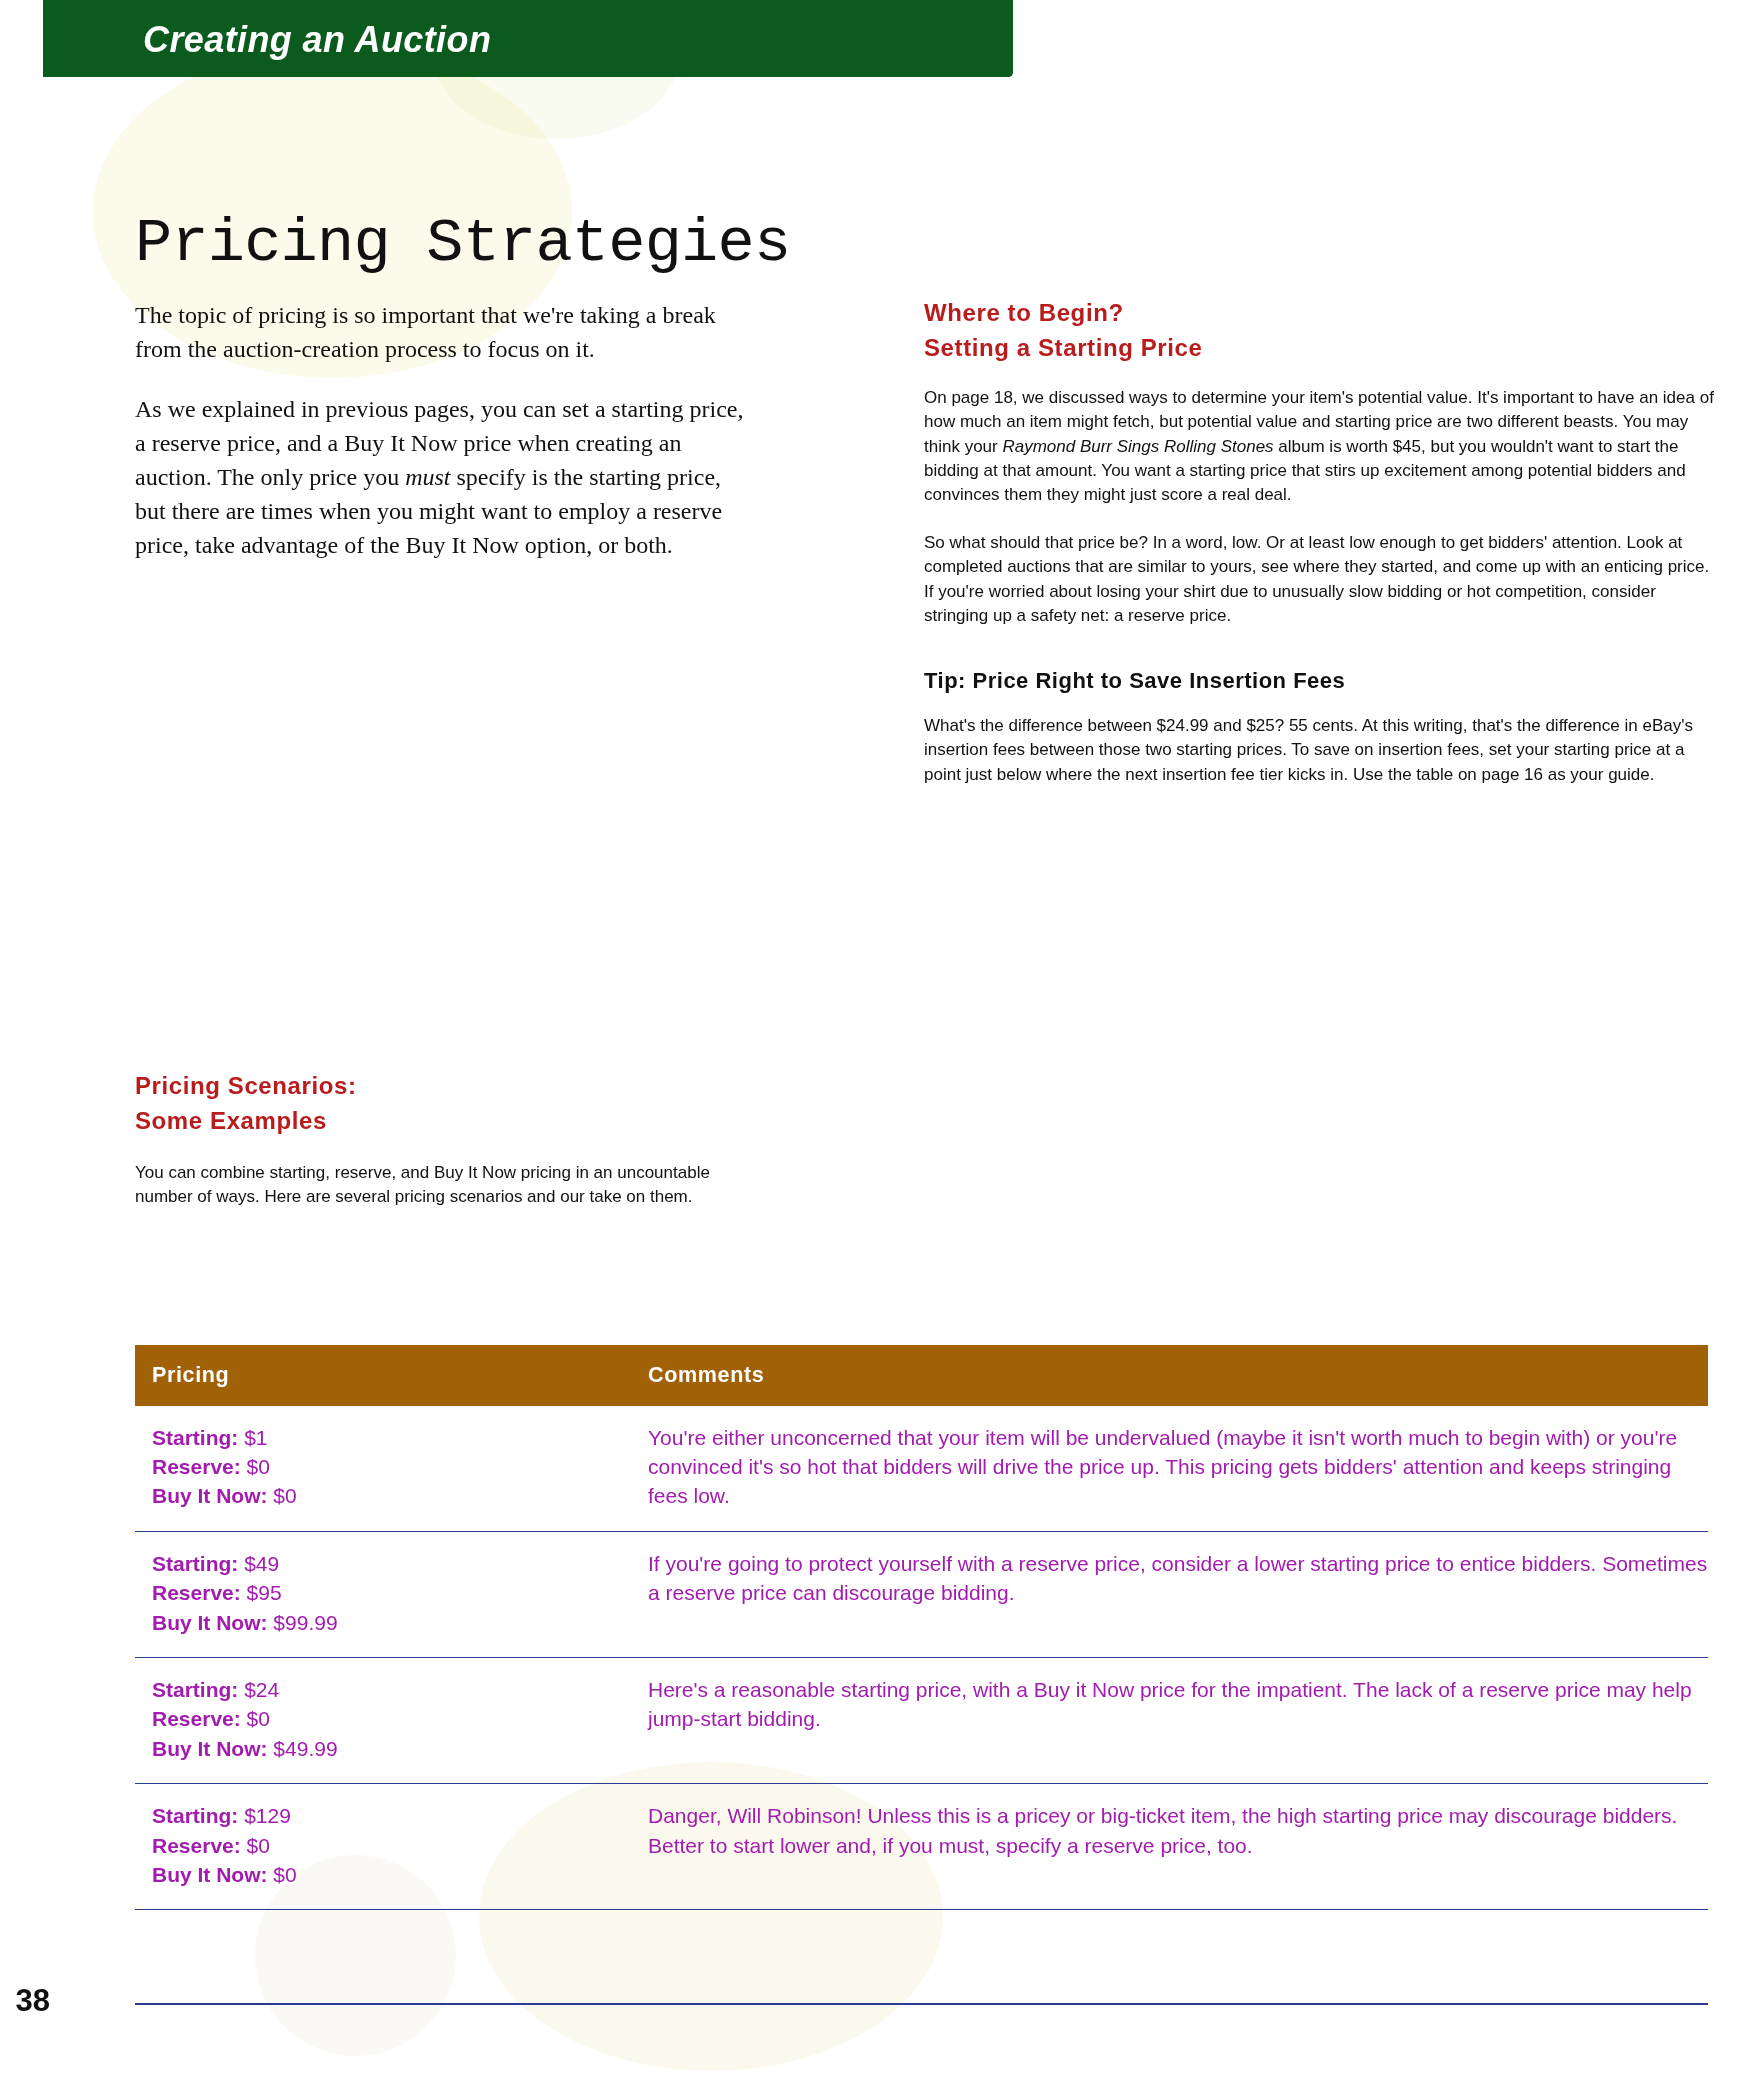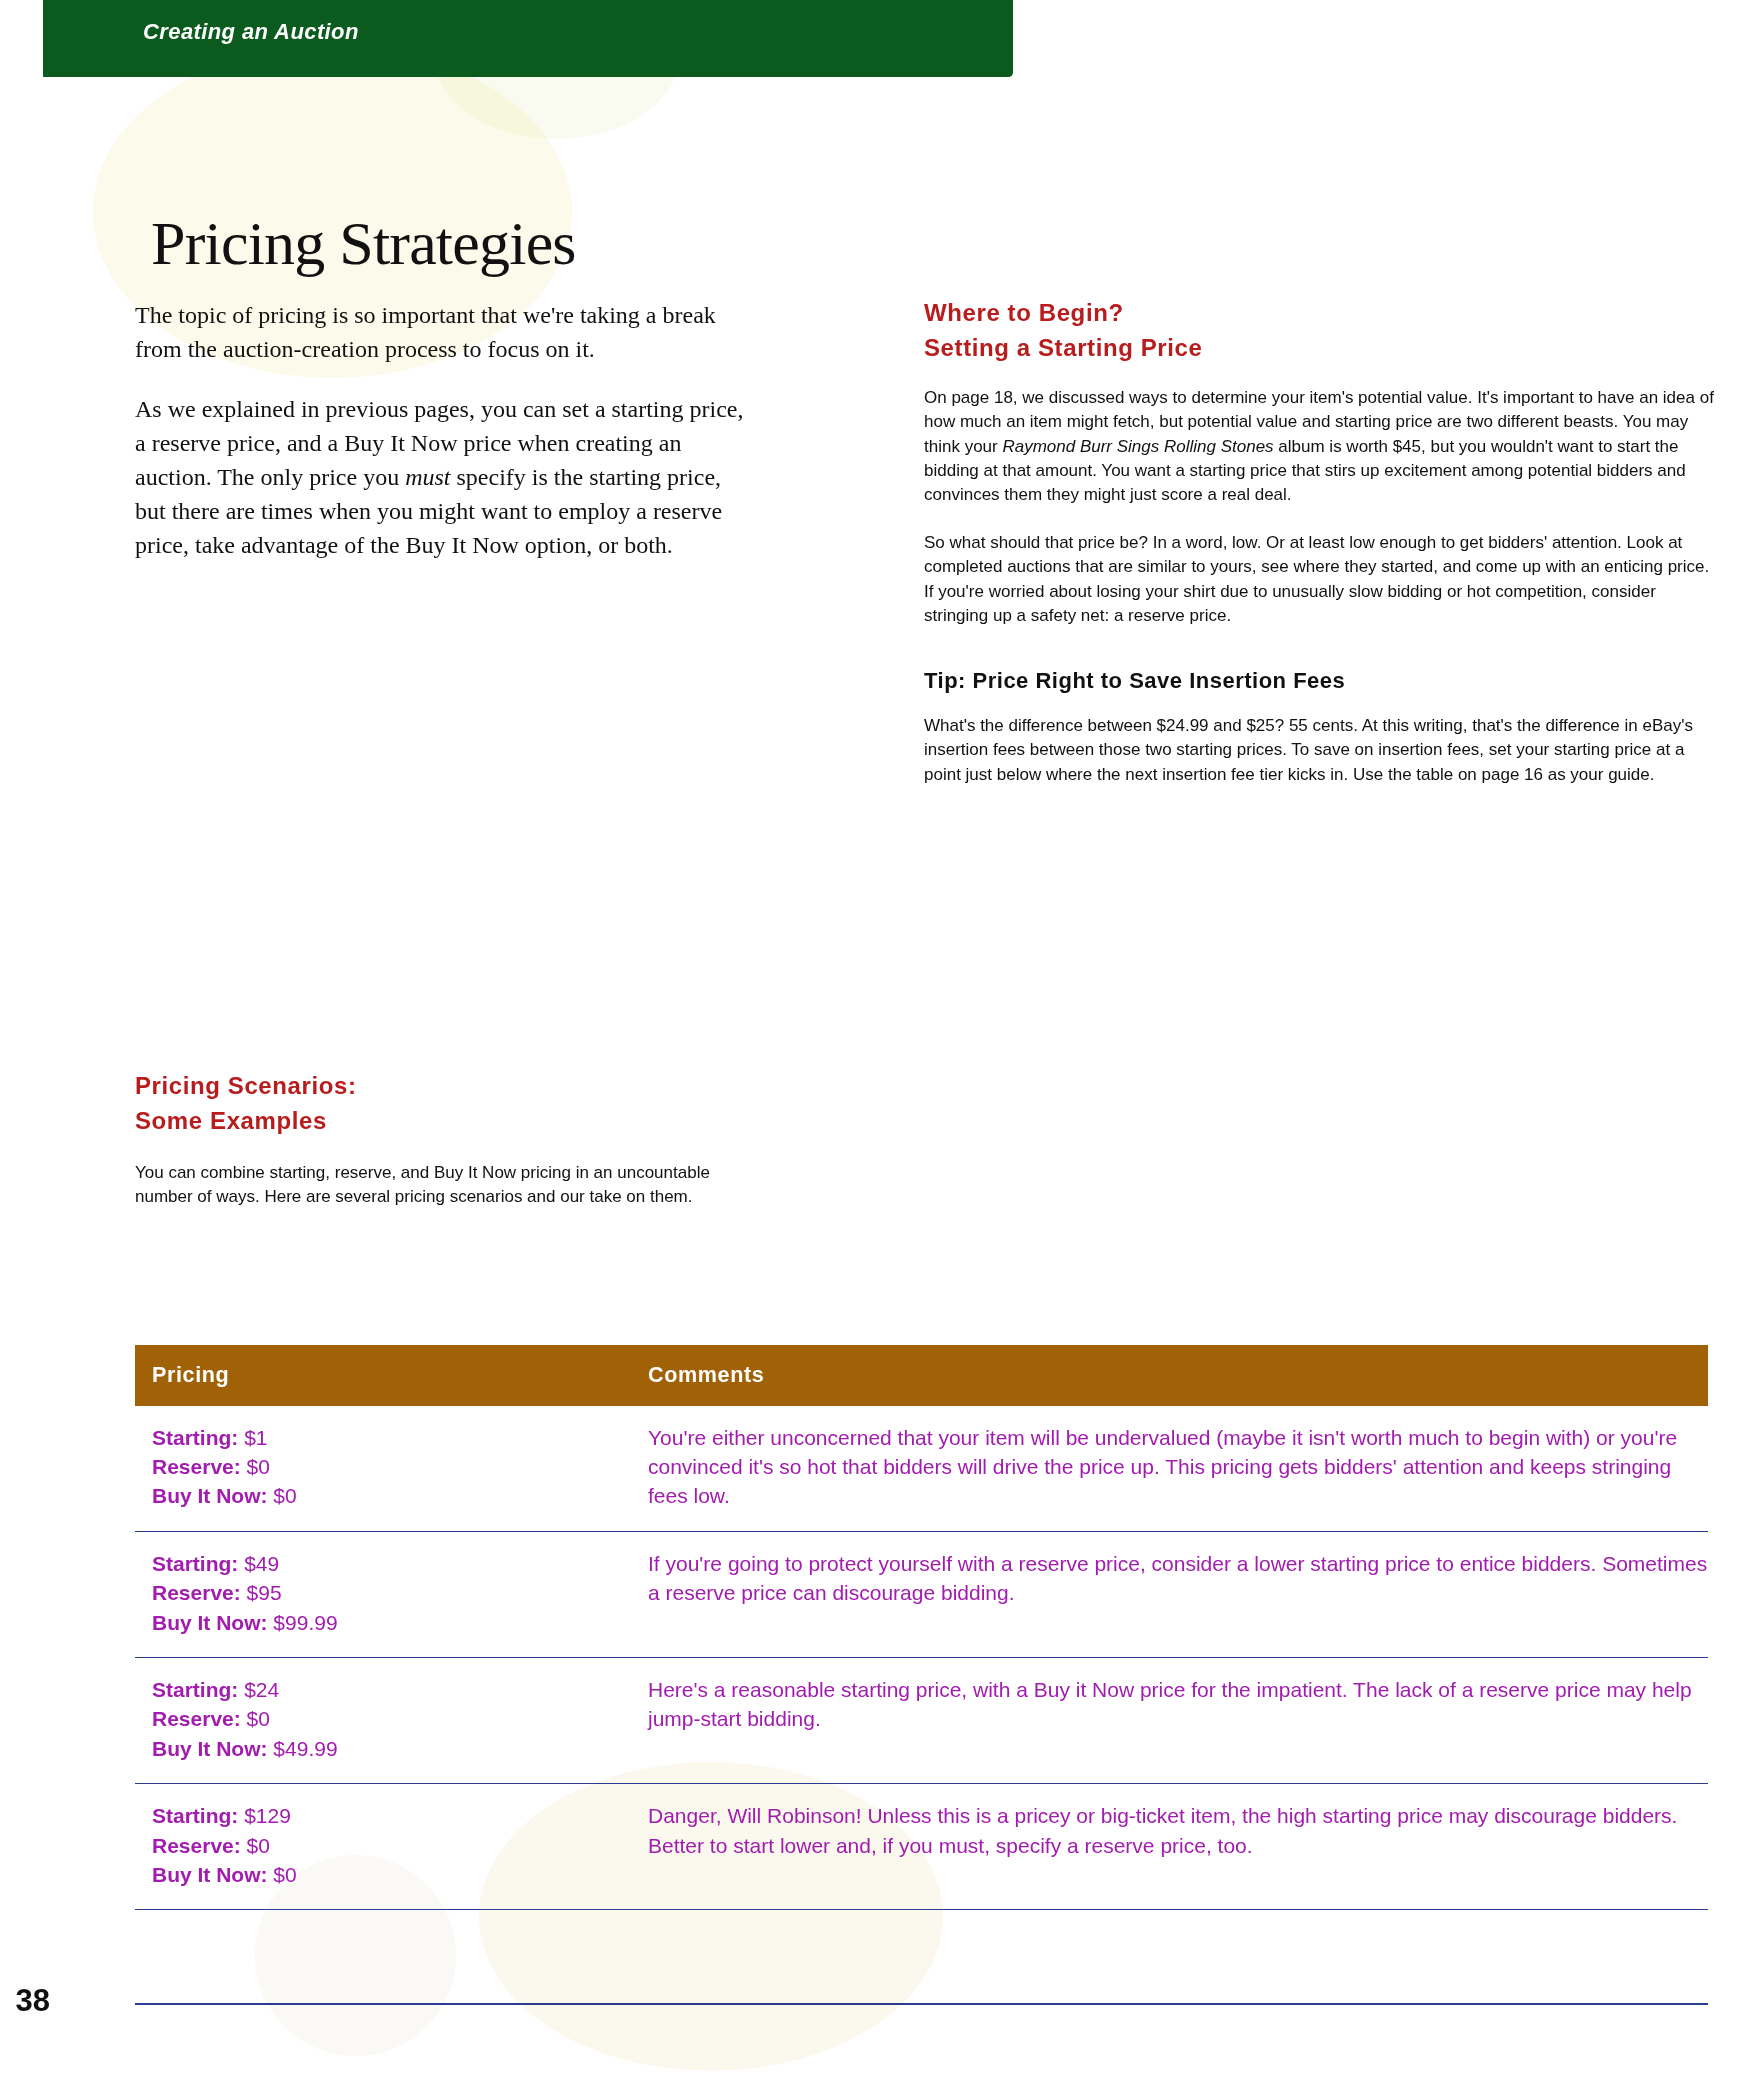--- a/index.html
+++ b/index.html
@@ -26,21 +26,21 @@
     background: #0b5a1e;
     border-bottom-right-radius: 4.6px;
   }
   .header-tab-text {
     position: absolute;
     left: 100px;
     top: 19.3px;
     font-family: "Liberation Sans", sans-serif;
     font-style: italic;
     font-weight: bold;
-    font-size: 22px;
+    font-size: 36px;
     color: #ffffff;
     letter-spacing: 0.4px;
   }
 
   
   .wm {
     position: absolute;
     border-radius: 50%;
     opacity: 0.10;
     pointer-events: none;
@@ -50,24 +50,23 @@
   .wm3 { left: 479px; top: 1762px; width: 464px; height: 309px; background: #e8dca0; opacity:0.18;}
   .wm4 { left: 255px; top: 1855px; width: 201px; height: 201px; background: #e5d9c0; opacity:0.16;}
 
   
   .page-title {
     position: absolute;
     left: 135px;
     top: 166px;
     font-size: 62px;
     font-weight: normal;
-    font-family: Liberation Serif, serif;
+    font-family: Liberation Mono, monospace;
     letter-spacing: -0.8px;
     color: #111;
-    margin-left: 16px;
   }
 
   
   .col-left {
     position: absolute;
     left: 135px;
     top: 298px;
     width: 618px;
   }
   .col-right {

